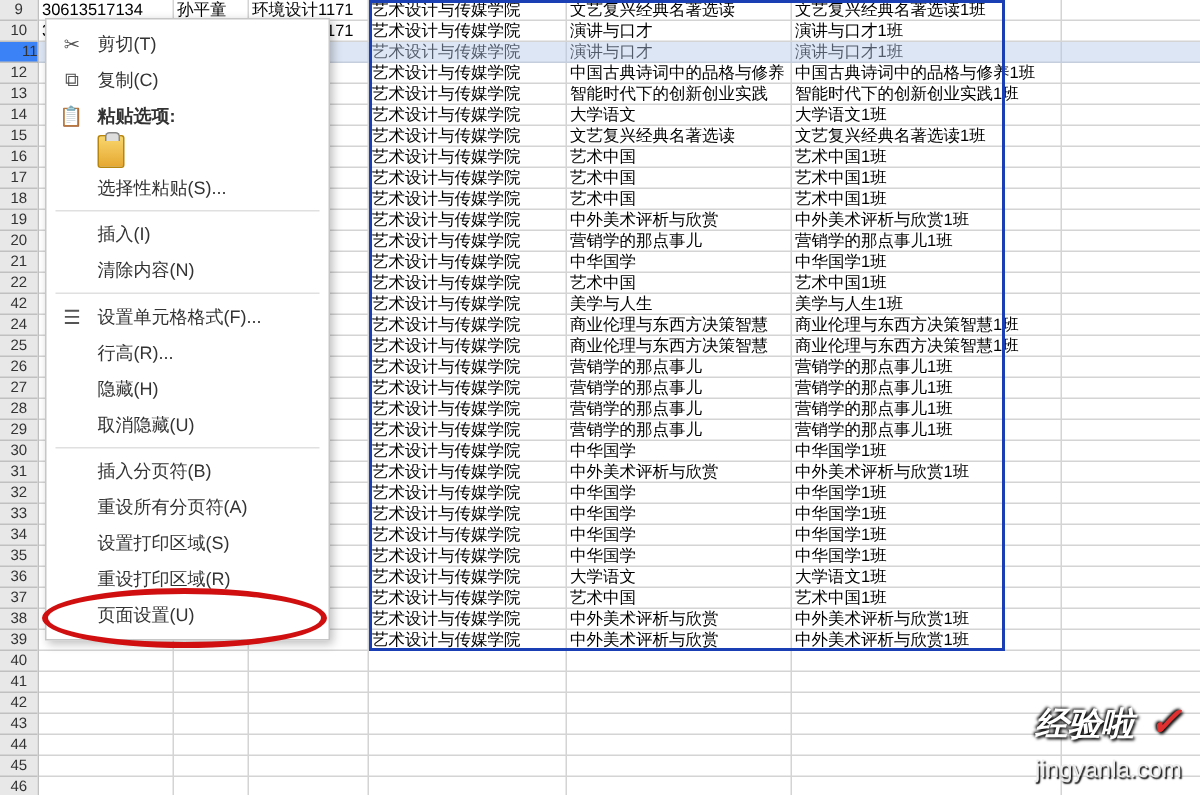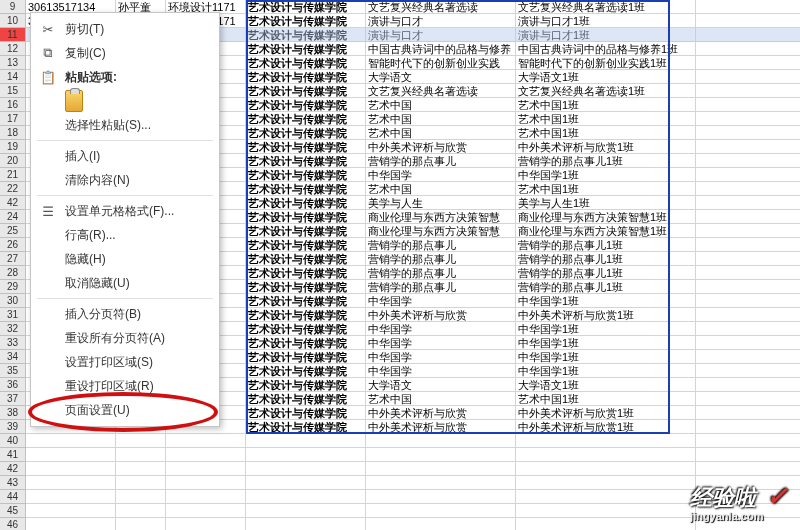--- a/index.html
+++ b/index.html
@@ -25,21 +25,21 @@
   }
   .row-header {
     height: 14px;
     line-height: 14px;
     text-align: center;
     font-size: 10px;
     color: #333;
     border-bottom: 1px solid #c0c0c0;
     background: #e8e8e8;
   }
-  .row-header.sel { background: #ef4444; }
+  .row-header.sel { background: #3b82f6; text-align: right; }
   .grid {
     flex: 1;
     position: relative;
   }
   .grid-row {
     height: 14px;
     display: flex;
     border-bottom: 1px solid #d4d4d4;
     align-items: center;
   }
@@ -49,21 +49,21 @@
     font-size: 11px;
     padding: 0 2px;
     border-right: 1px solid #d4d4d4;
     white-space: nowrap;
     overflow: hidden;
     color: #000;
   }
   .c-a { width: 90px; }
   .c-b { width: 50px; }
   .c-c { width: 80px; }
-  .c-d { width: 120px; font-weight: bold; }
+  .c-d { width: 132px; }
   .c-e { width: 150px; }
   .c-f { width: 180px; }
   .bluebox {
     position: absolute;
     border: 2px solid #1a3fb5;
     pointer-events: none;
   }
   .selrow {
     position: absolute;
     left: 0; right: 0;
@@ -154,26 +154,26 @@
     display: flex;
     flex-direction: column;
     line-height: 1;
   }
   .wm-check {
     color: #e03030;
     font-size: 26px;
     margin-left: 4px;
   }
   .wm-url {
-    font-size: 11px;
+    font-size: 16px;
     font-style: normal;
-    font-weight: bold;
+    font-weight: normal;
     color: #eee;
     text-shadow: 1px 1px 1px #000;
-    margin-top: 2px;
+    margin-top: 12px;
   }
 </style>
 </head>
 <body>
 
 <div class="spreadsheet">
   <div class="row-headers" id="rowheaders">
       <div class="row-header">9</div>
       <div class="row-header">10</div>
       <div class="row-header sel">11</div>

